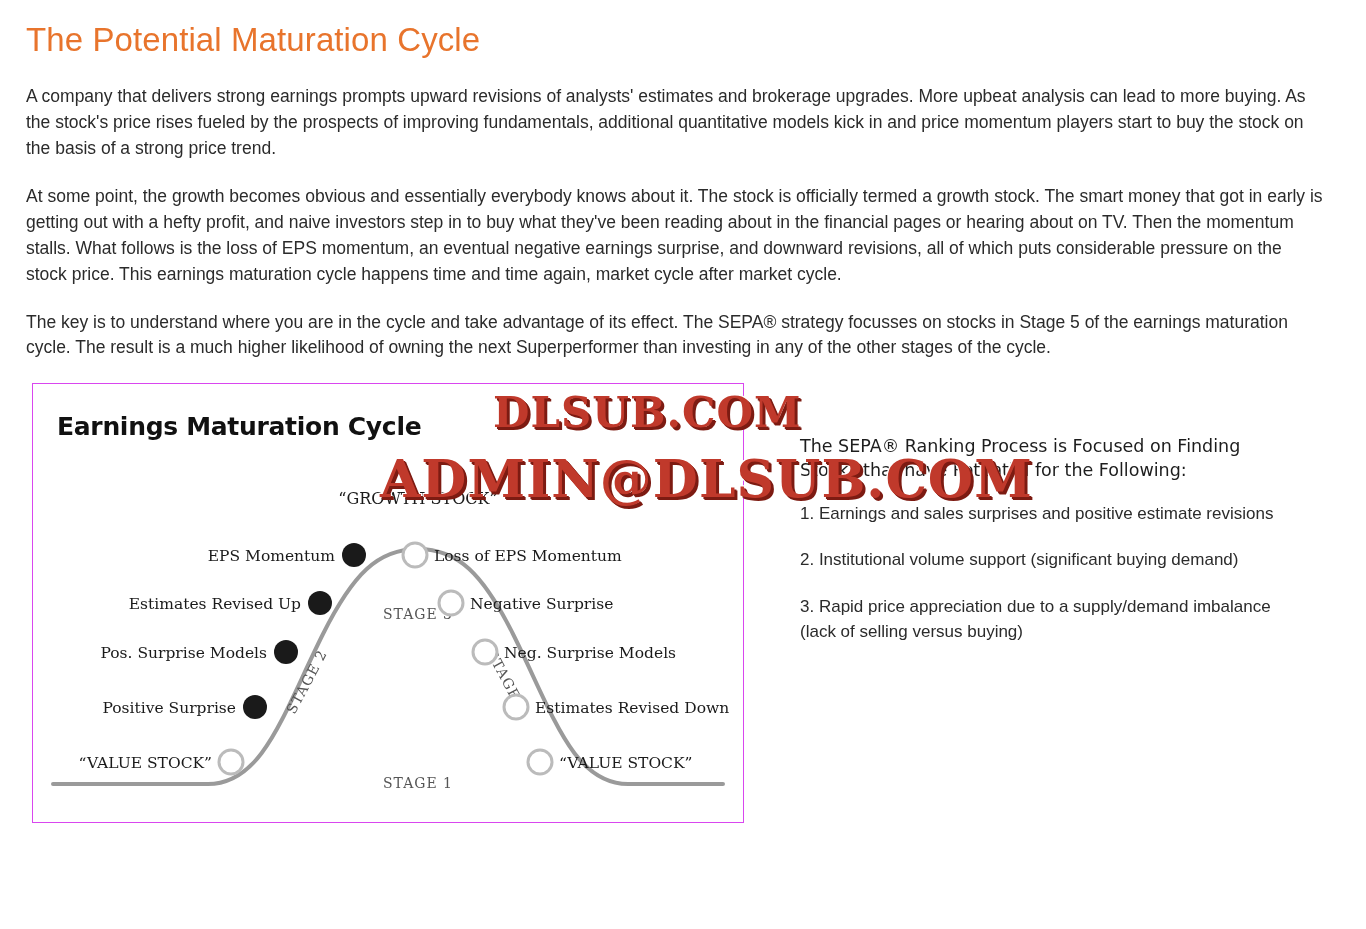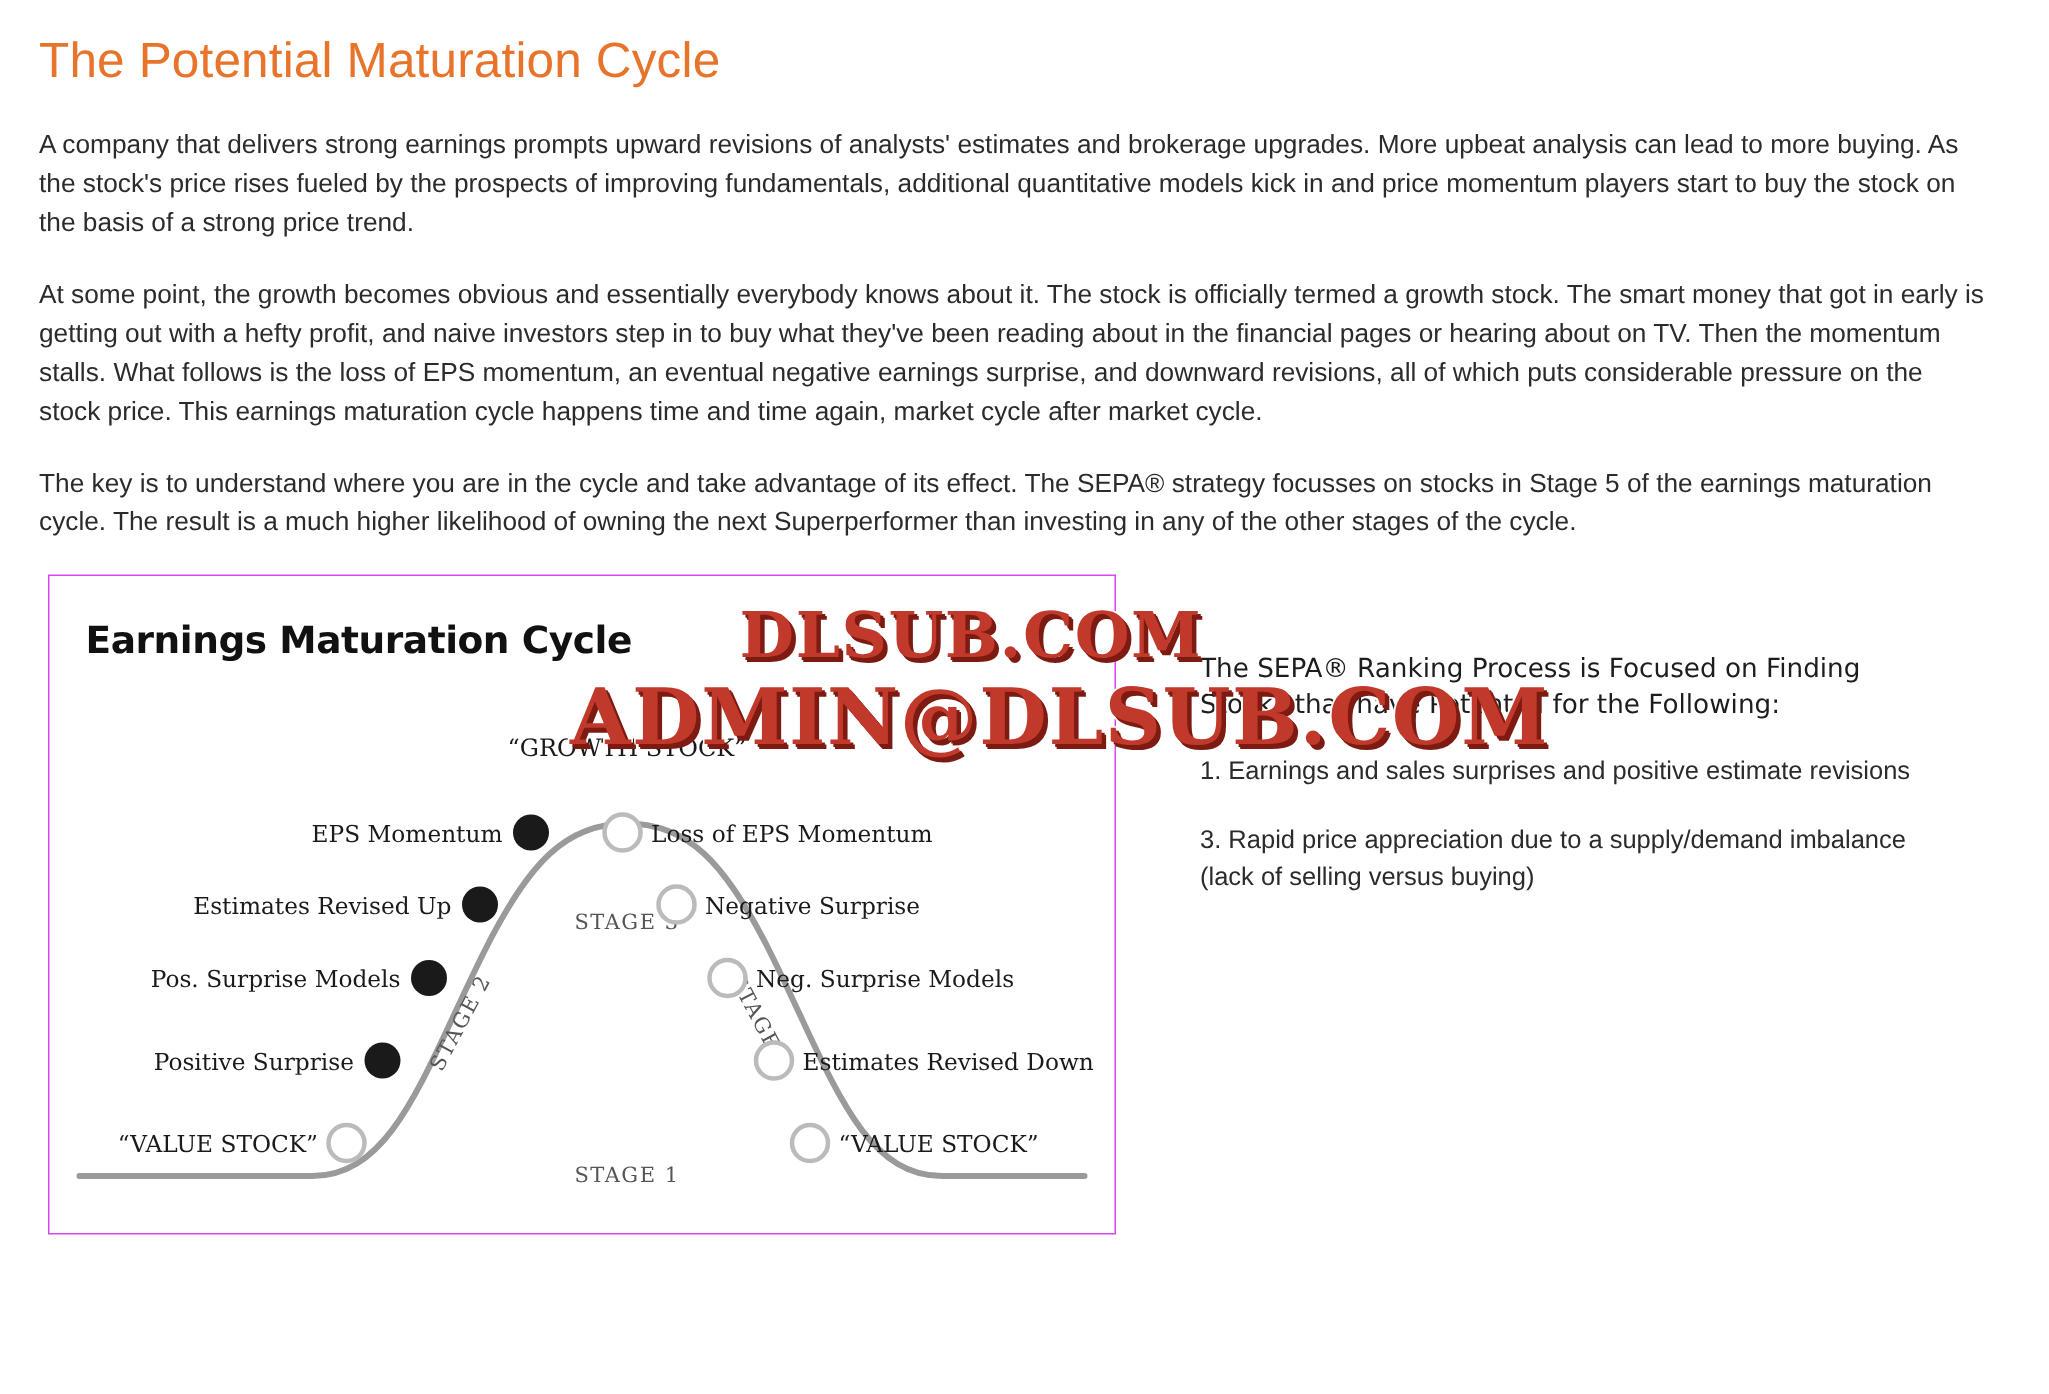--- a/index.html
+++ b/index.html
@@ -106,21 +106,21 @@
        2px 2px 0 #7d1b12,
        3px 3px 0 #7d1b12,
        -1px -1px 0 #ffffff,
        1px -1px 0 #ffffff,
        -1px 1px 0 #ffffff;
     letter-spacing: 1px;
     white-space: nowrap;
   }
   .wm-1 {
     left: 493px;
-    top: 399px;
+    top: 388px;
     font-size: 42px;
   }
   .wm-2 {
     left: 380px;
     top: 448px;
     font-size: 52px;
   }
   .node-label {
     font-family: "DejaVu Serif", serif;
     font-size: 15.5px;
@@ -182,20 +182,21 @@
         <text x="437" y="225" class="node-label">Negative Surprise</text>
         <text x="471" y="274" class="node-label">Neg. Surprise Models</text>
         <text x="502" y="329" class="node-label">Estimates Revised Down</text>
         <text x="526" y="384" class="node-label">“VALUE STOCK”</text>
       </svg>
     </div>
 
     <div class="side-panel">
       <div class="side-heading">The SEPA® Ranking Process is Focused on Finding Stocks that have Potential for the Following:</div>
       <p class="side-item">1. Earnings and sales surprises and positive estimate revisions</p>
+      <p class="side-item">2. Institutional volume support (significant buying demand)</p>
       <p class="side-item">3. Rapid price appreciation due to a supply/demand imbalance (lack of selling versus buying)</p>
     </div>
 
   </div>
 </div>
 
 <div class="watermark">
   <div class="wm-text wm-1">DLSUB.COM</div>
   <div class="wm-text wm-2">ADMIN@DLSUB.COM</div>
 </div>

